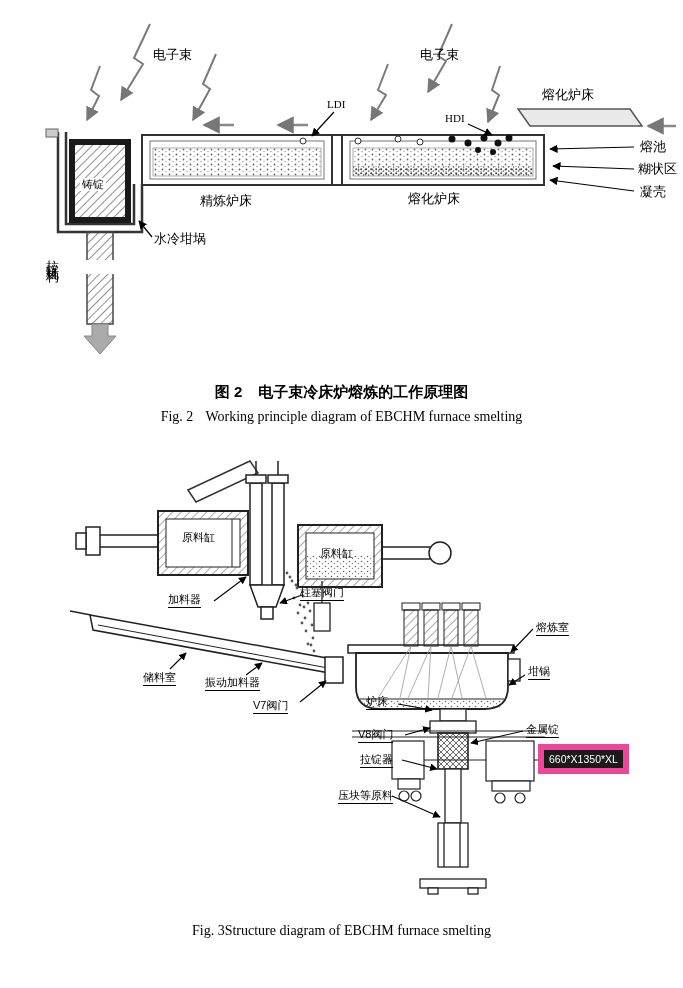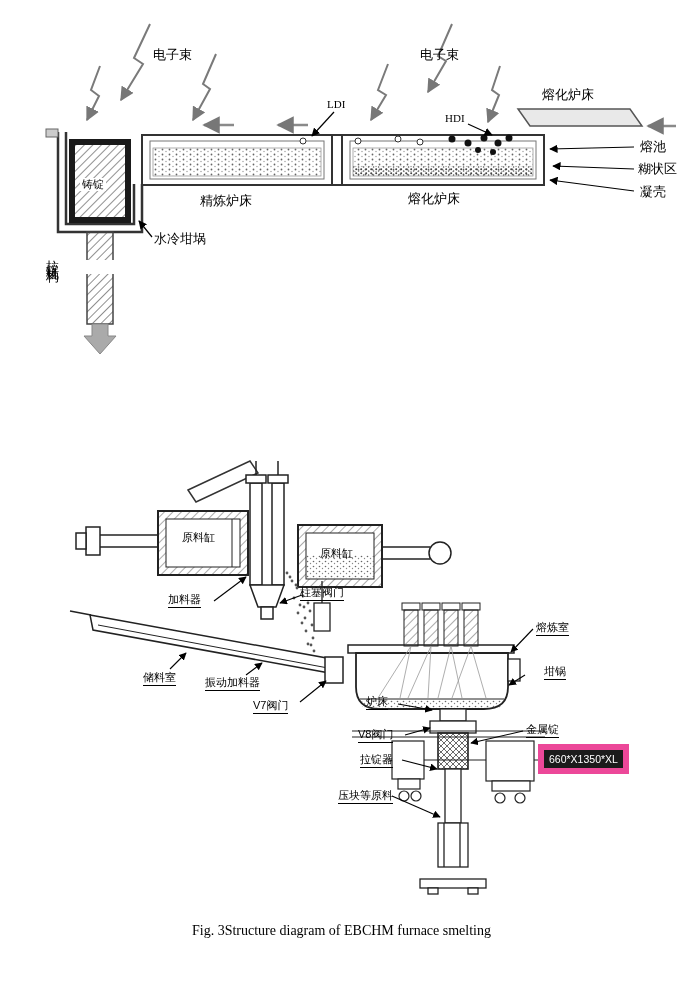--- a/index.html
+++ b/index.html
@@ -132,20 +132,28 @@
     <span class="lbl" style="left:640px; top:132px;">熔池</span>
     <span class="lbl" style="left:638px; top:154px;">糊状区</span>
     <span class="lbl" style="left:640px; top:177px;">凝壳</span>
     <span class="lbl sm onwhite" style="left:80px; top:170px;">铸锭</span>
     <span class="lbl" style="left:200px; top:186px;">精炼炉床</span>
     <span class="lbl" style="left:408px; top:184px;">熔化炉床</span>
     <span class="lbl" style="left:154px; top:224px;">水冷坩埚</span>
     <span class="lbl vert" style="left:44px; top:242px;">拉锭机构</span>
   </div>
 
+  <div class="cap" style="top:383px;">
+    <div class="cap-zh">
+      <span class="cap-num">图 2</span><span>电子束冷床炉熔炼的工作原理图</span>
+    </div>
+    <div class="cap-en">
+      <span class="cap-num" style="margin-right:12px;">Fig. 2</span><span>Working principle diagram of EBCHM furnace smelting</span>
+    </div>
+  </div>
 
   <div class="fig" style="top:455px; height:460px;">
     <svg width="683" height="460" viewBox="0 0 683 460">
       <defs>
         <pattern id="hatch3" patternUnits="userSpaceOnUse" width="6" height="6" patternTransform="rotate(45)">
           <line x1="0" y1="0" x2="0" y2="6" stroke="#555" stroke-width="1"></line>
         </pattern>
         <pattern id="xhatch3" patternUnits="userSpaceOnUse" width="6" height="6">
           <path d="M0 0 L6 6 M6 0 L0 6" stroke="#444" stroke-width="0.8"></path>
         </pattern>
@@ -296,21 +304,21 @@
         <line x1="402" y1="305" x2="437" y2="314"></line>
         <line x1="392" y1="341" x2="440" y2="362"></line>
       </g>
     </svg>
 
     <span class="lbl sm" style="left:182px; top:76px;">原料缸</span>
     <span class="lbl sm" style="left:320px; top:92px;">原料缸</span>
     <span class="lbl sm u" style="left:168px; top:138px;">加料器</span>
     <span class="lbl sm u" style="left:300px; top:131px;">柱塞阀门</span>
     <span class="lbl sm u" style="left:536px; top:166px;">熔炼室</span>
-    <span class="lbl sm u" style="left:528px; top:210px;margin-left:16px;">坩锅</span>
+    <span class="lbl sm u" style="left:528px; top:210px;">坩锅</span>
     <span class="lbl sm u" style="left:143px; top:216px;">储料室</span>
     <span class="lbl sm u" style="left:205px; top:221px;">振动加料器</span>
     <span class="lbl sm u" style="left:253px; top:244px;">V7阀门</span>
     <span class="lbl sm u" style="left:366px; top:240px;">炉床</span>
     <span class="lbl sm u" style="left:358px; top:273px;">V8阀门</span>
     <span class="lbl sm u" style="left:526px; top:268px;">金属锭</span>
     <span class="sizebox" style="left:538px; top:289px;">660*X1350*XL</span>
     <span class="lbl sm u" style="left:360px; top:298px;">拉锭器</span>
     <span class="lbl sm u" style="left:338px; top:334px;">压块等原料</span>
   </div>

